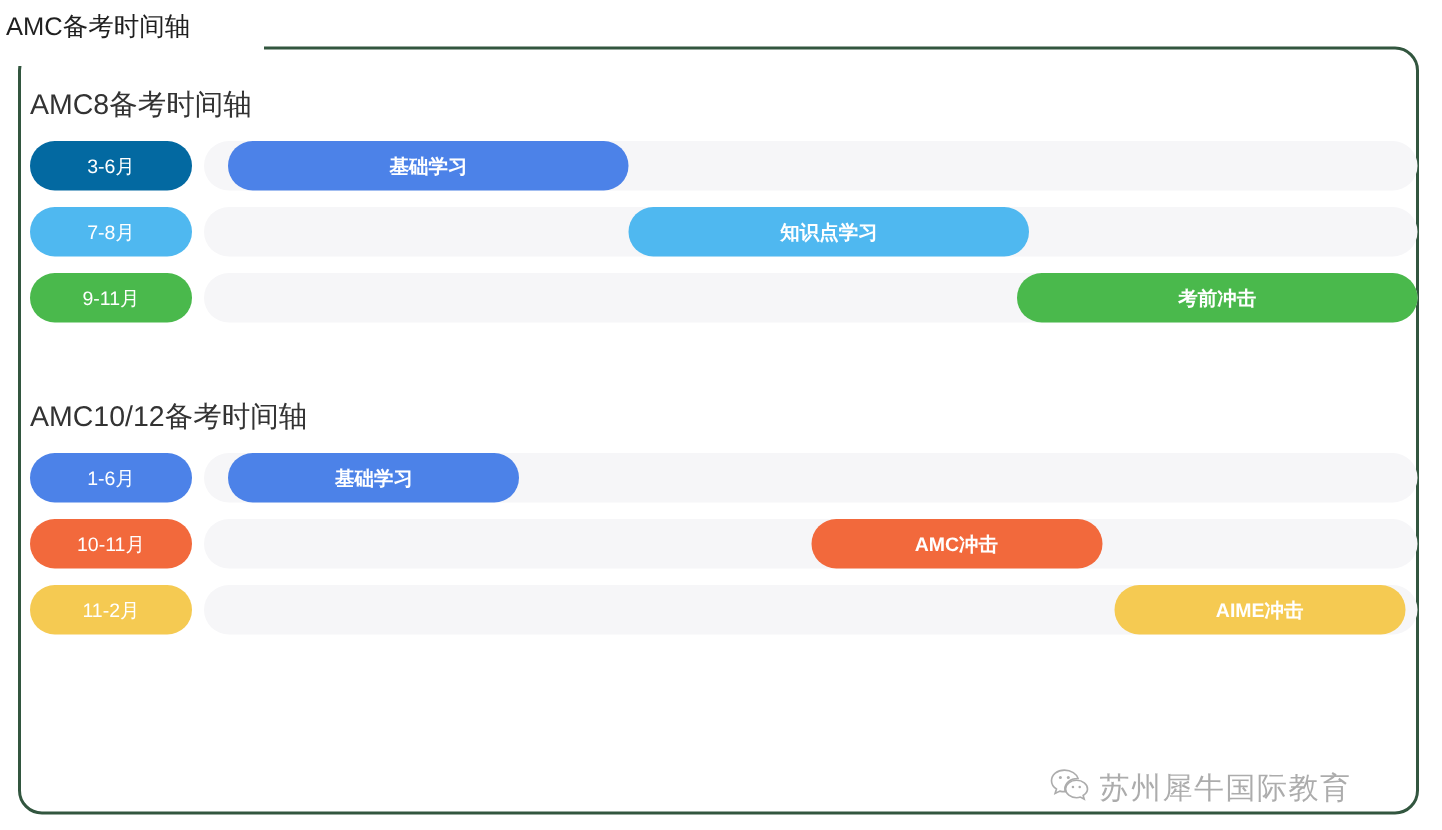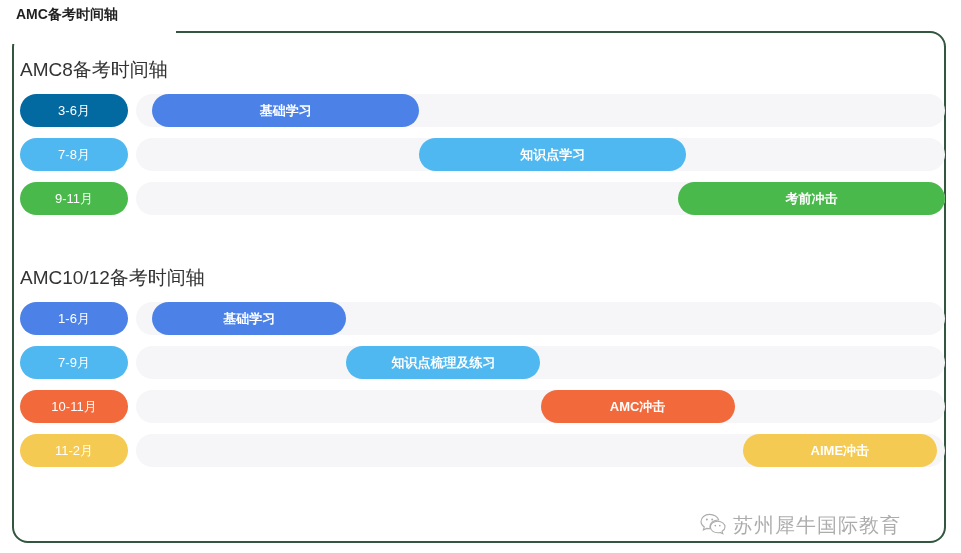--- a/index.html
+++ b/index.html
@@ -34,25 +34,25 @@
     left: 0px;
     top: 20px;
     width: 176px;
     height: 24px;
     background: #ffffff;
     z-index: 3;
   }
 
   #page-title {
     position: absolute;
-    left: 16px;
+    left: 4px;
     top: 6px;
     z-index: 4;
-    font-size: 14px;
-    font-weight: bold;
+    font-size: 17px;
+    font-weight: normal;
     color: #1f1f1f;
     letter-spacing: 0px;
     white-space: nowrap;
   }
 
   
   .section {
     position: absolute;
     left: 0;
     width: 100%;
@@ -176,26 +176,20 @@
     </div>
 </div>
 
 <div class="section" id="section-amc1012">
   <div class="section-heading">AMC10/12备考时间轴</div>
   <div class="rows">
       <div class="trow">
         <div class="period-chip" style="background: rgb(76, 130, 232);">1-6月</div>
         <div class="track" style="background: rgb(246, 246, 248);">
           <div class="bar" style="background: rgb(76, 130, 232); left: 2%; width: 24%;">基础学习</div>
-        </div>
-      </div>
-      <div class="trow">
-        <div class="period-chip" style="background: rgb(79, 184, 240);">7-9月</div>
-        <div class="track" style="background: rgb(246, 246, 248);">
-          <div class="bar" style="background: rgb(79, 184, 240); left: 26%; width: 24%;">知识点梳理及练习</div>
         </div>
       </div>
       <div class="trow">
         <div class="period-chip" style="background: rgb(242, 105, 60);">10-11月</div>
         <div class="track" style="background: rgb(246, 246, 248);">
           <div class="bar" style="background: rgb(242, 105, 60); left: 50%; width: 24%;">AMC冲击</div>
         </div>
       </div>
       <div class="trow">
         <div class="period-chip" style="background: rgb(245, 202, 82);">11-2月</div>

